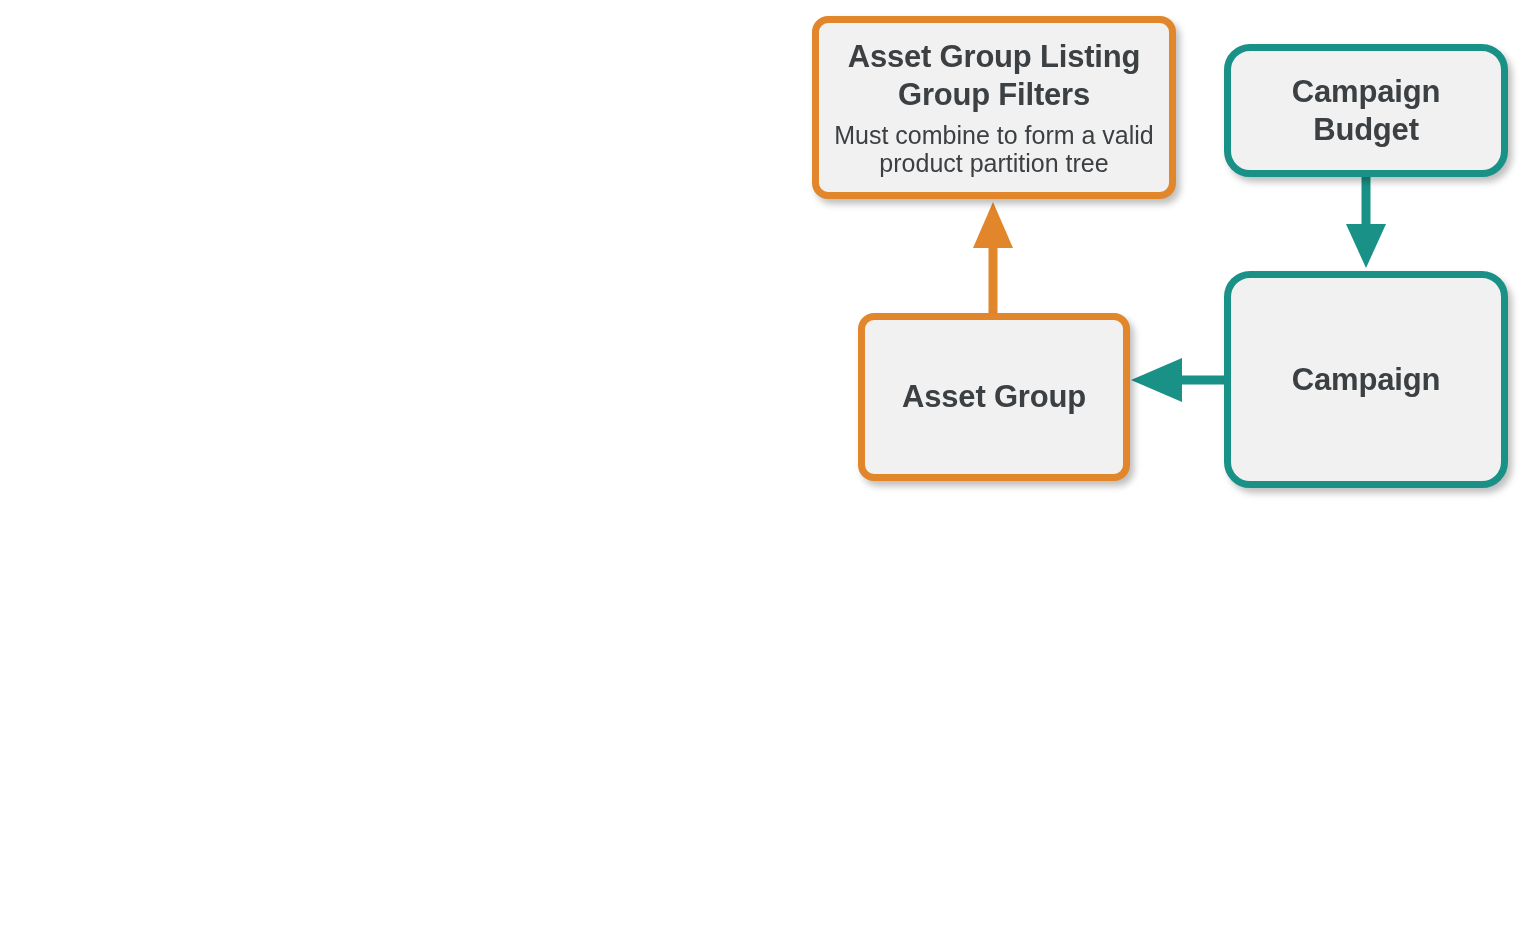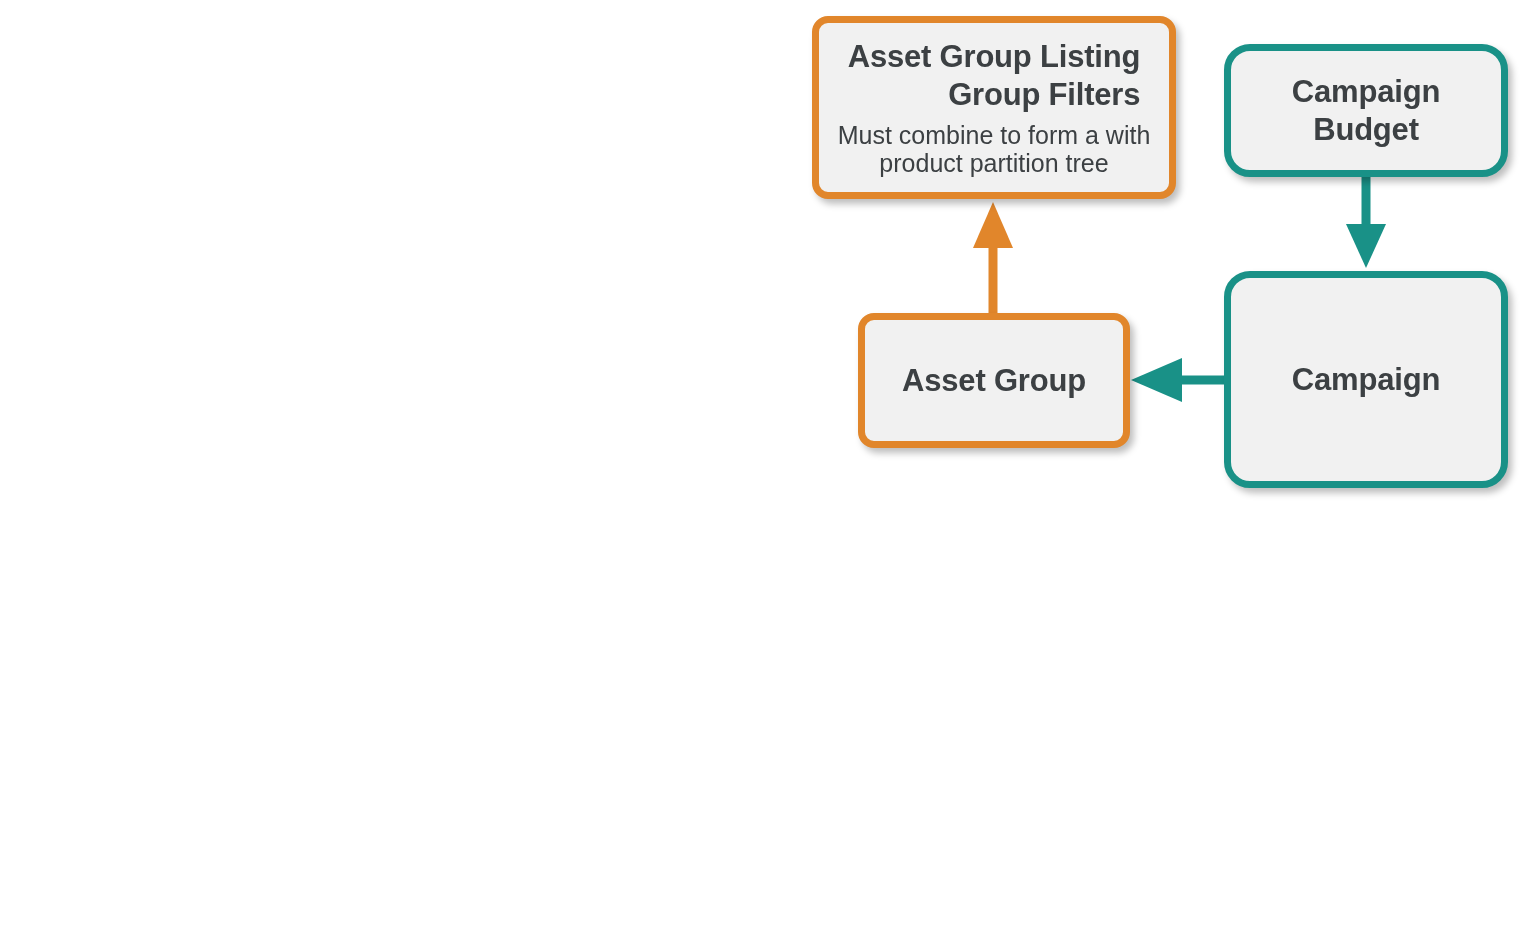--- a/index.html
+++ b/index.html
@@ -70,31 +70,31 @@
     line-height: 1.12;
     margin-top: 6px;
     white-space: pre-line;
   }
 
   
   #node-listing-group-filters {
     left: 812px;  top: 16px;  width: 364px;  height: 183px;
     padding: 0 14px;
   }
-  #node-listing-group-filters .node-title { font-size: 31px; text-align: right; }
+  #node-listing-group-filters .node-title { font-size: 31px; }
   #node-listing-group-filters .node-desc  { font-size: 25px; margin-top: 8px; }
 
   #node-campaign-budget {
     left: 1224px; top: 44px;  width: 284px; height: 133px;
     padding: 0 12px;
   }
   #node-campaign-budget .node-title { font-size: 31px; }
 
   #node-asset-group {
-    left: 858px;  top: 313px; width: 272px; height: 135px;
+    left: 858px;  top: 313px; width: 272px; height: 168px;
     padding: 0 12px;
   }
   #node-asset-group .node-title { font-size: 31px; }
 
   #node-campaign {
     left: 1224px; top: 271px; width: 284px; height: 217px;
     padding: 0 10px;
   }
   #node-campaign .node-title { font-size: 31px; }
   #node-campaign .node-desc  { font-size: 25px; margin-top: 8px; }
@@ -131,21 +131,21 @@
 
     <g>
       <line x1="1230" y1="380" x2="1180" y2="380" stroke="#199187" stroke-width="9"></line>
       <polygon points="1131,380 1182,358 1182,402" fill="#199187"></polygon>
     </g>
   </svg>
 
   <div class="node orange" id="node-listing-group-filters">
     <div class="node-title">Asset Group Listing
 Group Filters</div>
-    <div class="node-desc">Must combine to form a with
+    <div class="node-desc">Must combine to form a valid
 product partition tree</div>
   </div>
 
   <div class="node teal" id="node-campaign-budget">
     <div class="node-title">Campaign
 Budget</div>
   </div>
 
   <div class="node orange" id="node-asset-group">
     <div class="node-title">Asset Group</div>

